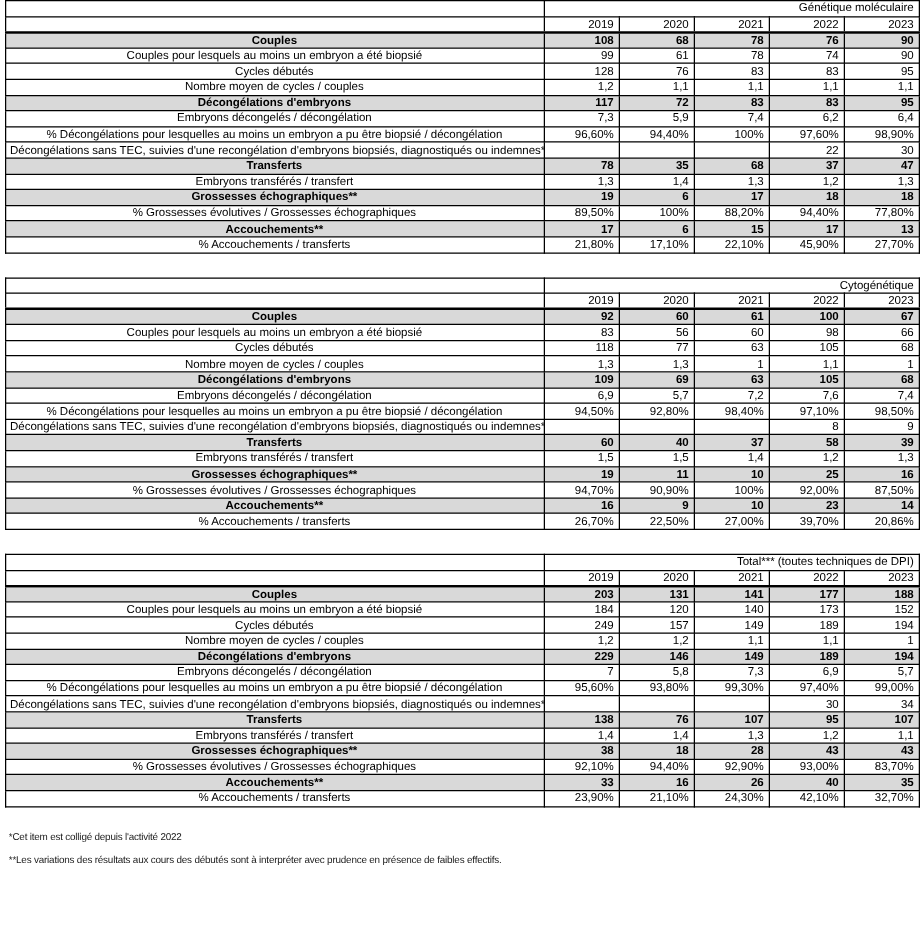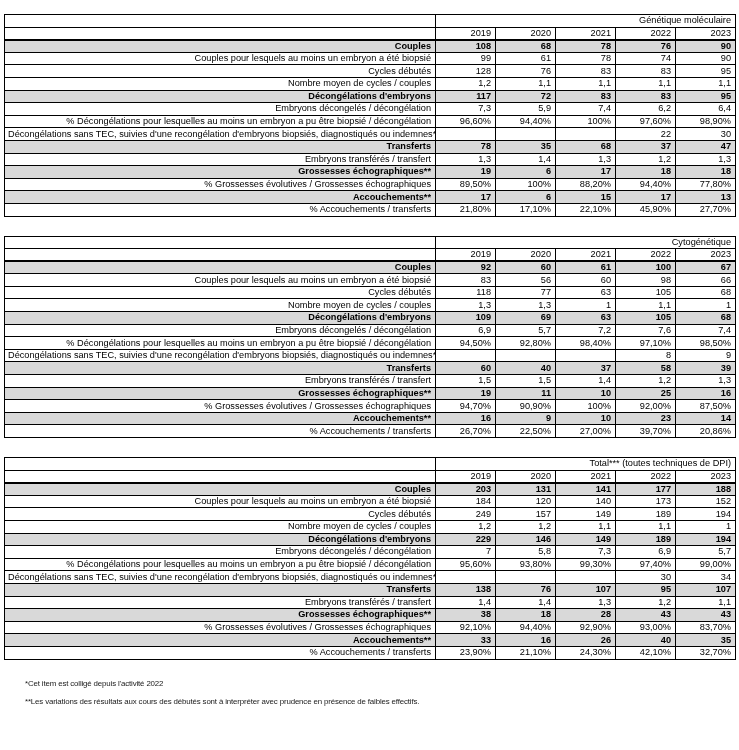--- a/index.html
+++ b/index.html
@@ -6,21 +6,21 @@
   html, body {
     margin: 0;
     padding: 0;
     background: #ffffff;
     font-family: "Liberation Sans", sans-serif;
   }
   .page {
     width: 739px;
     height: 750px;
     background: #ffffff;
-    padding: 14px 4px 0 4px;
+    padding: 0 4px 0 4px;
     overflow: hidden;
   }
   table.dpi-table {
     border-collapse: collapse;
     table-layout: fixed;
     width: 731px;
     margin: 0 0 19px 0;
   }
   table.dpi-table col.col-label { width: 431px; }
   table.dpi-table col.col-year  { width: 60px; }
@@ -40,30 +40,29 @@
     text-align: right;
     font-weight: bold;
   }
   tr.year-row td, tr.year-row th {
     border-bottom: 2px solid #000000;
   }
   th.year-cell {
     text-align: right;
     font-weight: bold;
   }
-  td.label-cell { text-align: right; }
+  td.label-cell { text-align: center; }
   td.value-cell { text-align: right; }
   tbody tr.section-row td {
     background: var(--header-row-bg, #d9d9d9);
     font-weight: bold;
   }
   .footnotes {
     margin-top: 13px;
     padding-left: 3px;
-    margin-left: 18px;
   }
   .footnotes p {
     margin: 0 0 9px 0;
     font-size: 7.9px;
     letter-spacing: -0.15px;
     color: #1a1a1a;
     white-space: nowrap;
   }
 </style>
 </head>

